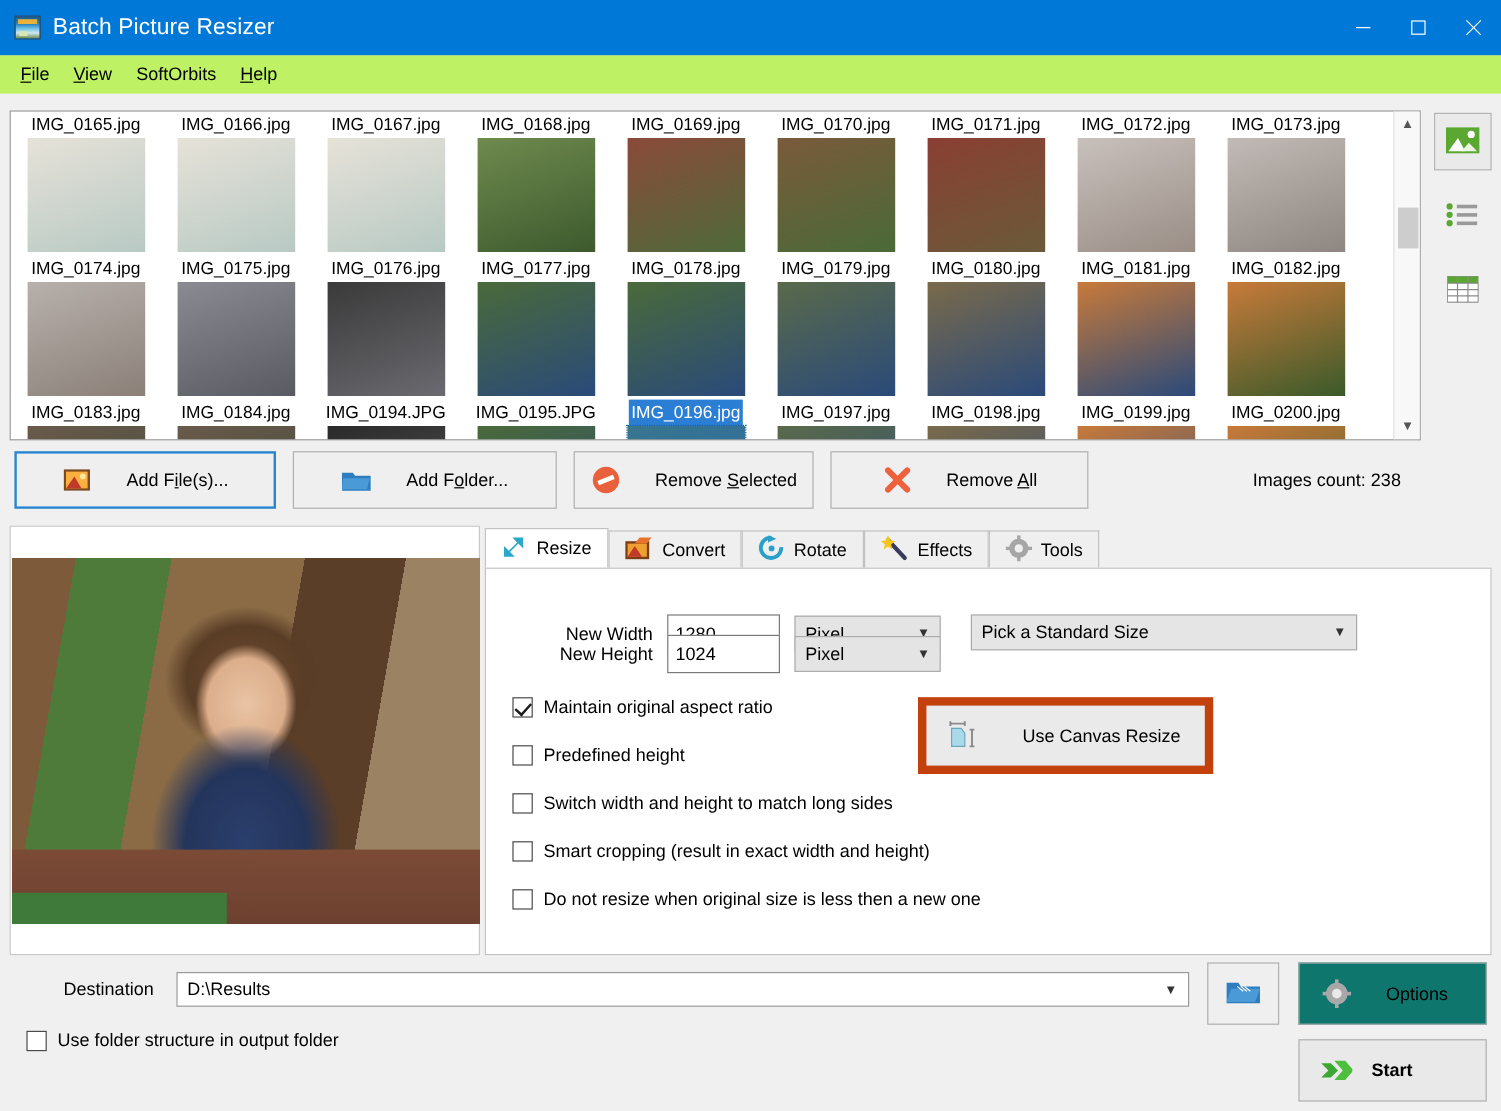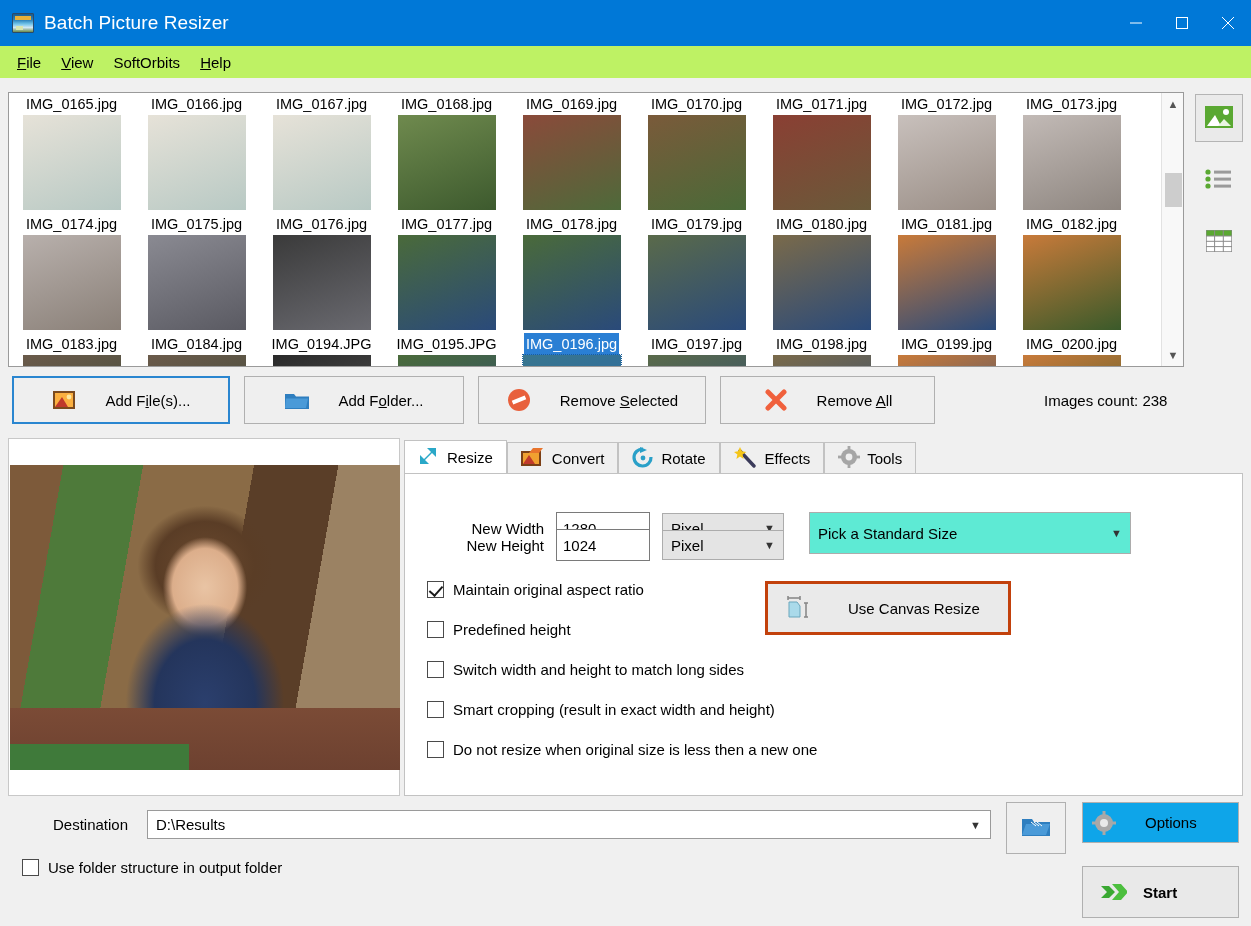--- a/index.html
+++ b/index.html
@@ -167,43 +167,43 @@
   .cbox {
     width:17px; height:17px; border:1px solid #4a4a4a; background:#fff;
     flex:none; position:relative;
   }
   .cbox.checked:after{
     content:""; position:absolute; left:4px; top:1px; width:6px; height:11px;
     border:solid #1a1a1a; border-width:0 2px 2px 0; transform:rotate(42deg);
   }
 
   .canvasbtn {
-    position:absolute; left:765px; top:581px; width:246px; height:54px;
-    background:#eaeaea; border:3px solid #c2410c;
+    position:absolute; left:765px; top:581px; width:246px; height:64px;
+    background:#eaeaea; border:7px solid #c2410c;
     display:flex; align-items:center; font-size:15px;
   }
   .canvasbtn .ic { margin-left:18px; margin-right:36px; }
 
   
   .destlabel { position:absolute; left:53px; top:816px; font-size:15px; }
   .destbox {
     position:absolute; left:147px; top:810px; width:844px; height:29px;
     background:#fff; border:1px solid #9a9a9a; display:flex; align-items:center;
     padding:0 8px; font-size:15px; position:absolute;
   }
   .destbox .chev { position:absolute; right:9px; color:#333; font-size:11px; }
   .foldbtn {
     position:absolute; left:1006px; top:802px; width:60px; height:52px;
     background:#efefef; border:1px solid #b0b0b0;
     display:flex; align-items:center; justify-content:center;
   }
   .optbtn {
-    position:absolute; left:1082px; top:802px; width:157px; height:41px;
-    background:#0ea5e9; border:1px solid #b0b0b0;
-    display:flex; align-items:center; gap:28px; padding-left:8px; font-size:15px;
+    position:absolute; left:1082px; top:802px; width:157px; height:52px;
+    background:#0f766e; border:1px solid #b0b0b0;
+    display:flex; align-items:center; gap:28px; padding-left:18px; font-size:15px;
   }
   .startbtn {
     position:absolute; left:1082px; top:866px; width:157px; height:52px;
     background:#e9e9e9; border:1px solid #b0b0b0;
     display:flex; align-items:center; gap:16px; padding-left:18px;
     font-size:15px; font-weight:bold;
   }
   .folderchk { position:absolute; left:22px; top:859px; display:flex; align-items:center; gap:9px; font-size:15px; }
 </style>
 </head>
@@ -415,21 +415,21 @@
   </div>
   <div class="abtn" style="width:220px">
     <span class="ic">
       <svg width="24" height="19">
           <path d="M0 3 L9 3 L11 5.5 L24 5.5 L24 18 L0 18 Z" fill="#2e7ebf"></path>
           <path d="M1 7.5 L23 7.5 L21 17 L0 17 Z" fill="#4a9ad8"></path>
         </svg>
     </span>
     <span class="ilabel">Add F<u>o</u>lder...</span>
   </div>
-  <div class="abtn" style="width:228px">
+  <div class="abtn" style="width:200px">
     <span class="ic">
       <svg width="24" height="24">
           <circle cx="12" cy="12" r="11" fill="#e8603c"></circle>
           <rect x="5" y="10" width="14" height="4" fill="#fff" transform="rotate(-22 12 12)"></rect>
         </svg>
     </span>
     <span class="ilabel">Remove <u>S</u>elected</span>
   </div>
   <div class="abtn" style="width:215px">
     <span class="ic">
@@ -509,21 +509,21 @@
 
   <div class="frow" style="left:44px; top:55px; gap:12px;">
     <span class="flabel" style="width:95px; text-align:right;">New Height</span>
     <input class="tinput" value="1024" style="">
     <div class="tsel" style="width:122px;">
       <span>Pixel</span>
       <span class="chev">▼</span>
     </div>
   </div>
 
-  <div class="tsel" style="position:absolute; left:404px; top:38px; width:322px; height:42px; background:#5eead4;">
+  <div class="tsel" style="position:absolute; left:404px; top:38px; width:322px; height:30px; background:#e5e5e5;">
     <span>Pick a Standard Size</span>
     <span class="chev">▼</span>
   </div>
 
   <div id="cbwrap">
       <div class="cbrow" style="left: 22px; top: 107px;">
         <span class="cbox checked"></span>
         <span>Maintain original aspect ratio</span>
       </div>
       <div class="cbrow" style="left: 22px; top: 147px;">

